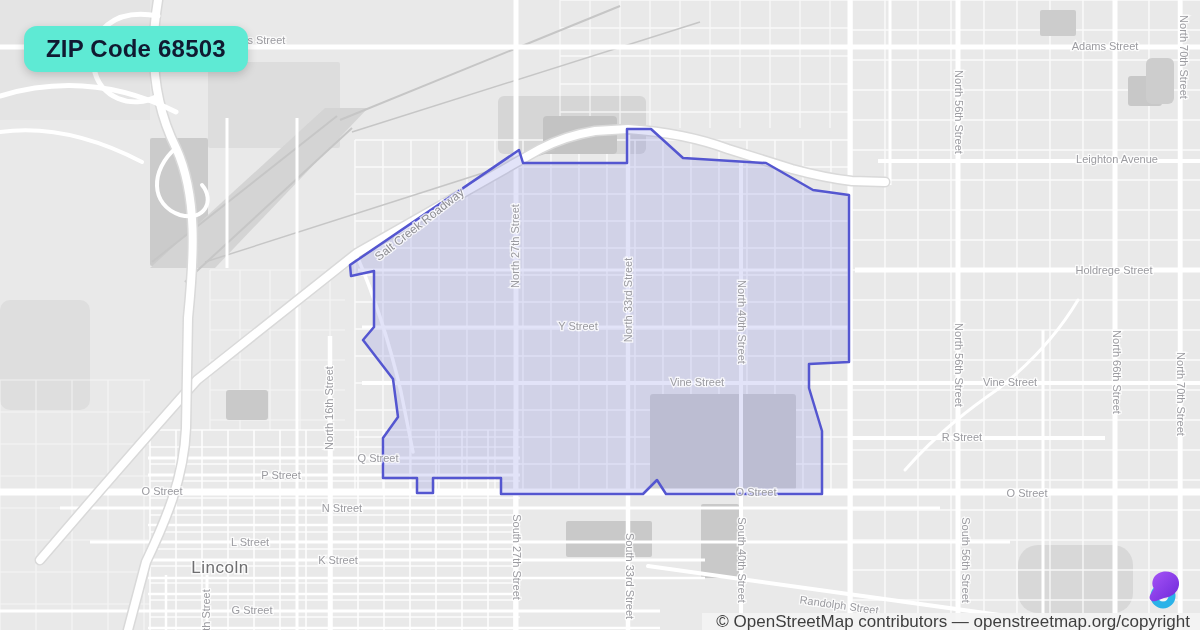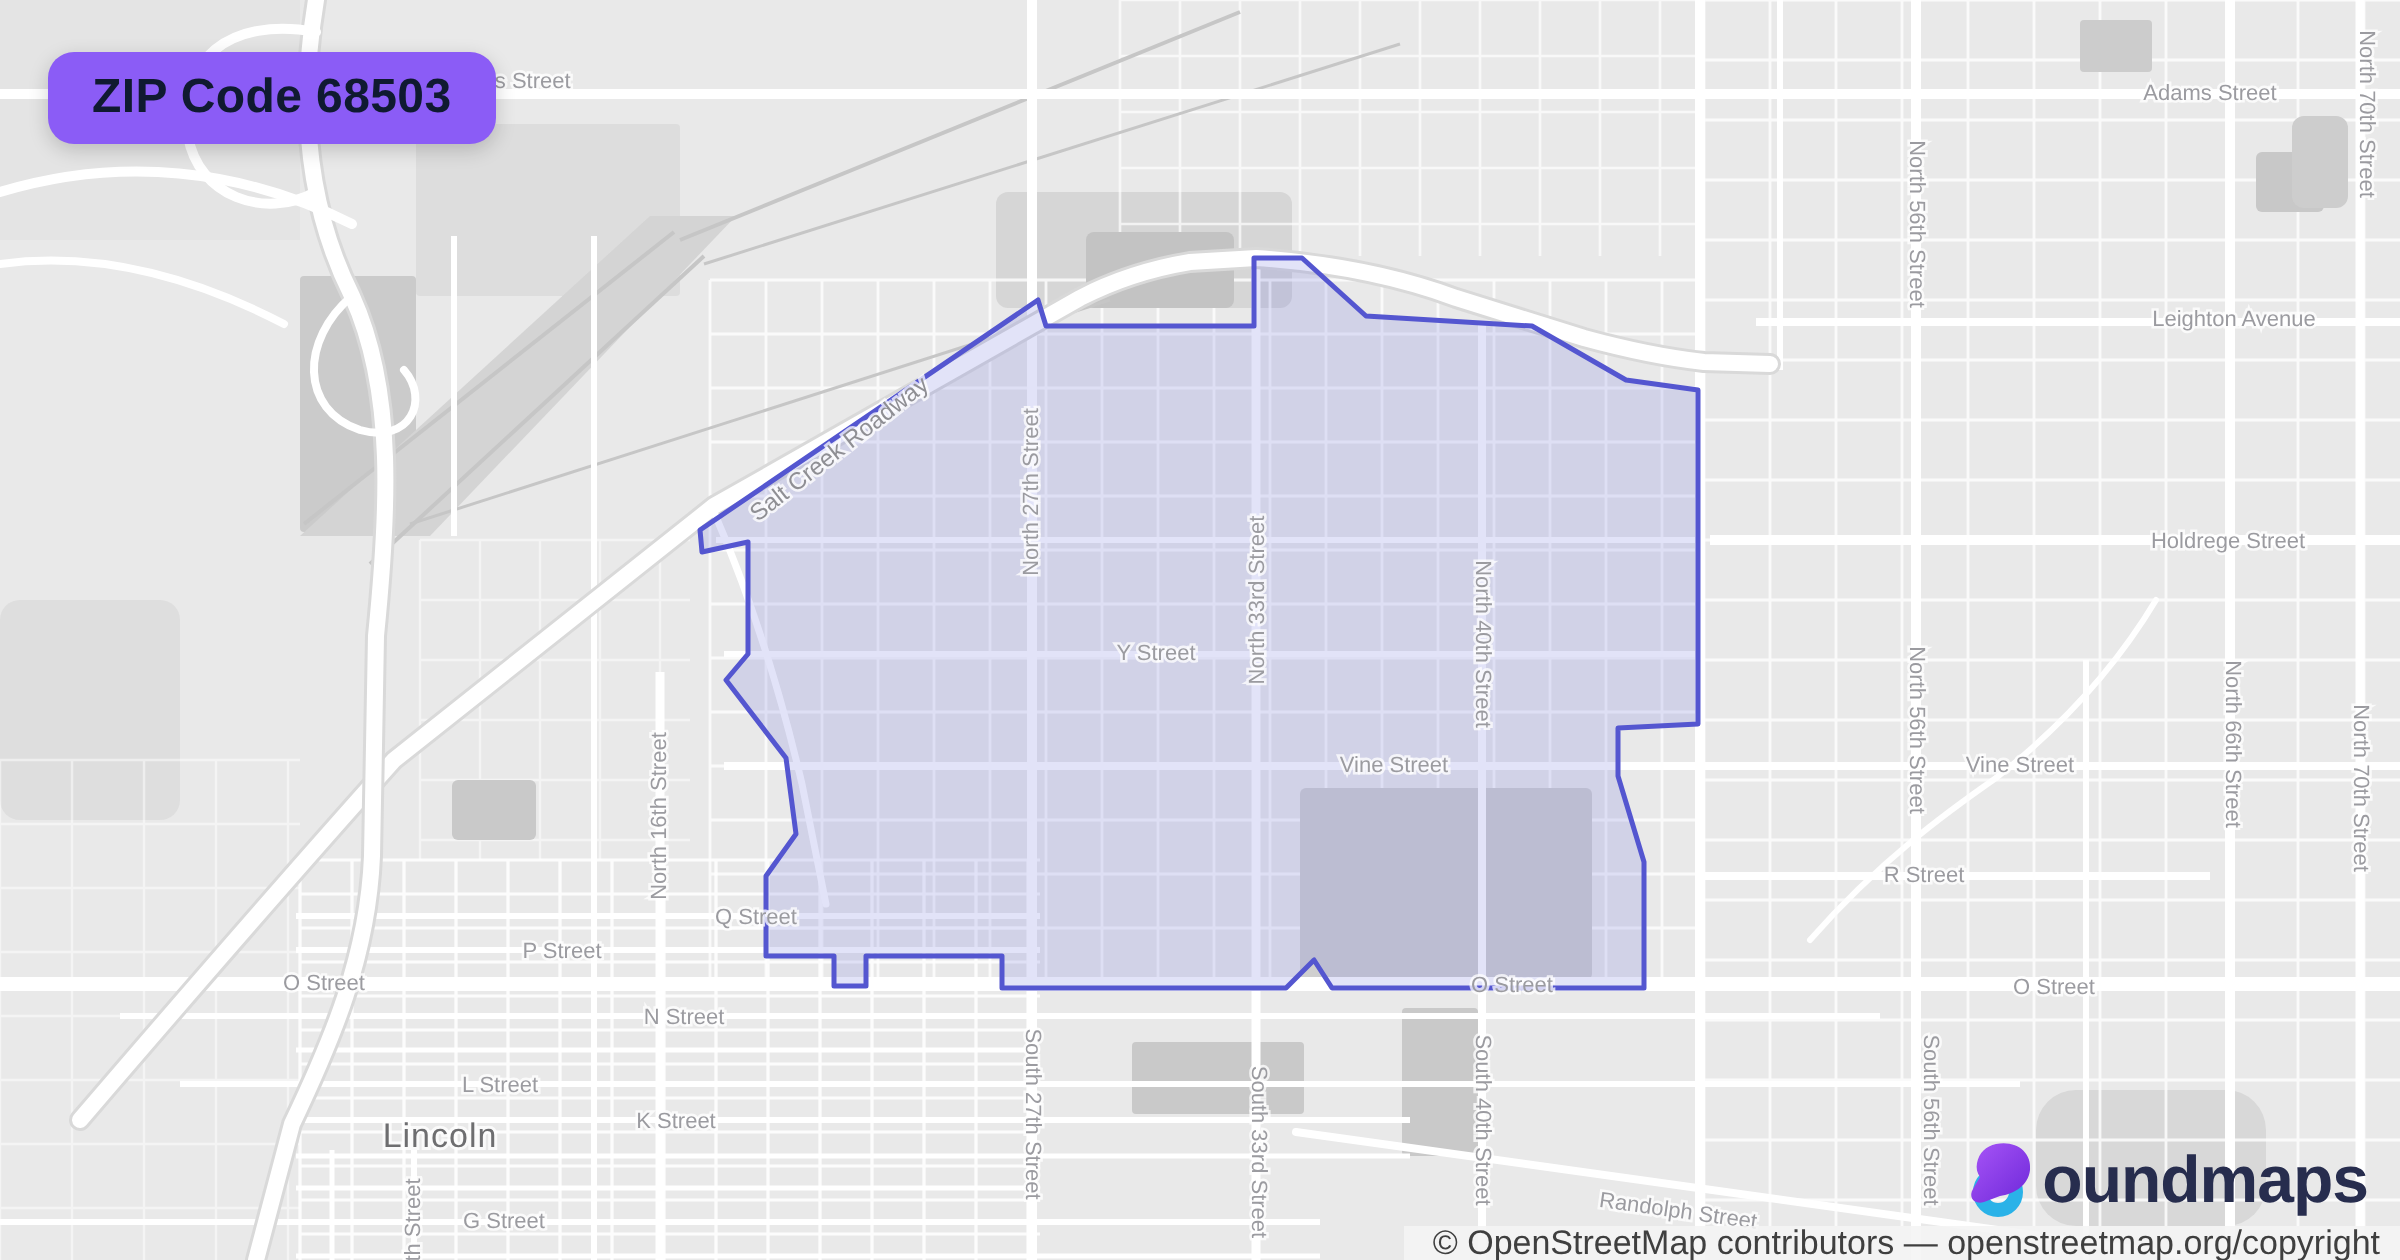--- a/index.html
+++ b/index.html
@@ -3,21 +3,21 @@
 <meta charset="utf-8">
 <style>
   html,body{margin:0;padding:0;}
   #stage{position:relative;width:1200px;height:630px;overflow:hidden;background:#e9e9e9;
          font-family:"Liberation Sans",sans-serif;}
   #map-svg{position:absolute;left:0;top:0;}
   .lbl{font-family:"Liberation Sans",sans-serif;font-size:11px;fill:#9b9ba0;
        paint-order:stroke;stroke:#ffffff;stroke-width:2.6px;stroke-opacity:.75;}
   .lbl.city{font-size:17px;fill:#6e6e70;letter-spacing:.5px;stroke-width:3px;}
   .lbl.hwy{font-size:12px;fill:#8f8f94;}
-  #zip-badge{position:absolute;left:24px;top:26px;background:#8b5cf6;border-radius:13px;
+  #zip-badge{position:absolute;left:24px;top:26px;background:#5eead4;border-radius:13px;
              padding:9px 22px;box-shadow:0 3px 10px rgba(0,0,0,.18);}
   #zip-badge span{font-size:24px;font-weight:700;color:#101a31;letter-spacing:.2px;}
   #attribution{position:absolute;right:0;bottom:0;height:17px;line-height:17px;
                background:rgba(244,244,244,.88);padding:0 10px 0 14px;
                font-size:17px;color:#3f3f3f;}
   #logo{position:absolute;right:16px;bottom:20px;display:flex;align-items:center;}
   #logo .word{font-size:33px;font-weight:800;color:#272d4e;letter-spacing:-.5px;
               margin-left:1px;}
 </style>
 </head>
@@ -278,19 +278,18 @@
       <defs>
         <linearGradient id="bp" x1="0" y1="0" x2="1" y2="1">
           <stop offset="0" stop-color="#a855f7"></stop>
             <stop offset="1" stop-color="#6d28d9"></stop>
         </linearGradient>
       </defs>
       <circle cx="17" cy="26" r="9" fill="none" stroke="#2ab2e8" stroke-width="7"></circle>
       <path d="M16,2 C26,0 34,6 33,15 C32,23 25,27 18,28 L10,31 C5,32.5 2,28.5 4.5,24.5 L8,18.5 C6.5,16.5 6,14 6.5,11.5 C7.5,6.5 11,3 16,2 Z" fill="url(#bp)"></path>
       <circle cx="17" cy="26" r="9" fill="none" stroke="#2ab2e8" stroke-width="7" stroke-dasharray="40 17" stroke-dashoffset="-8" opacity="0"></circle>
     </svg>
-    <span class="word">oundmaps</span>
   </div>
 
   <div id="attribution">
     <span>© OpenStreetMap contributors — openstreetmap.org/copyright</span>
   </div>
 </div>
 
 </body></html>

